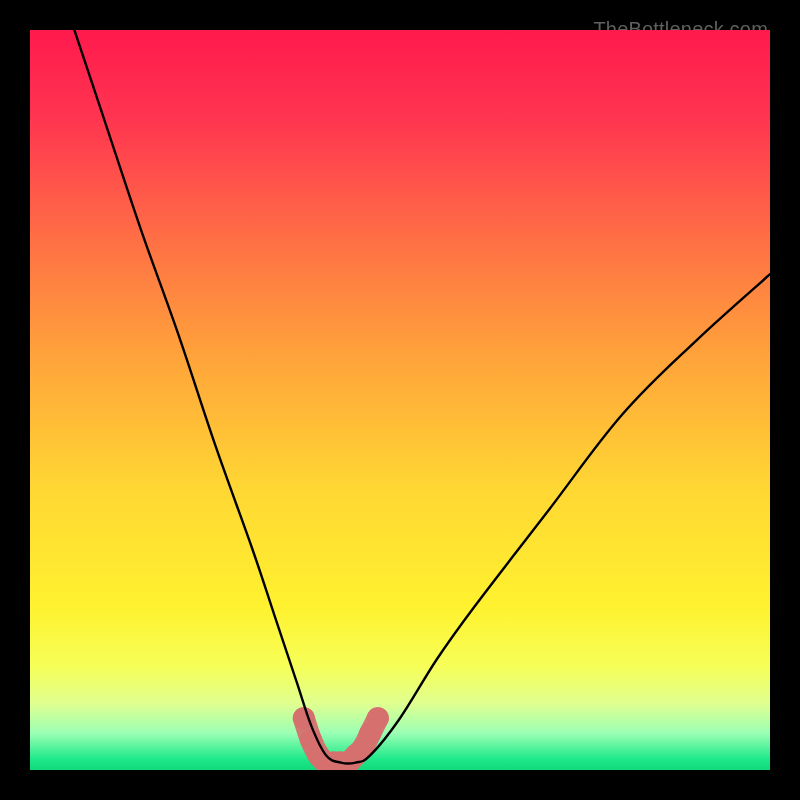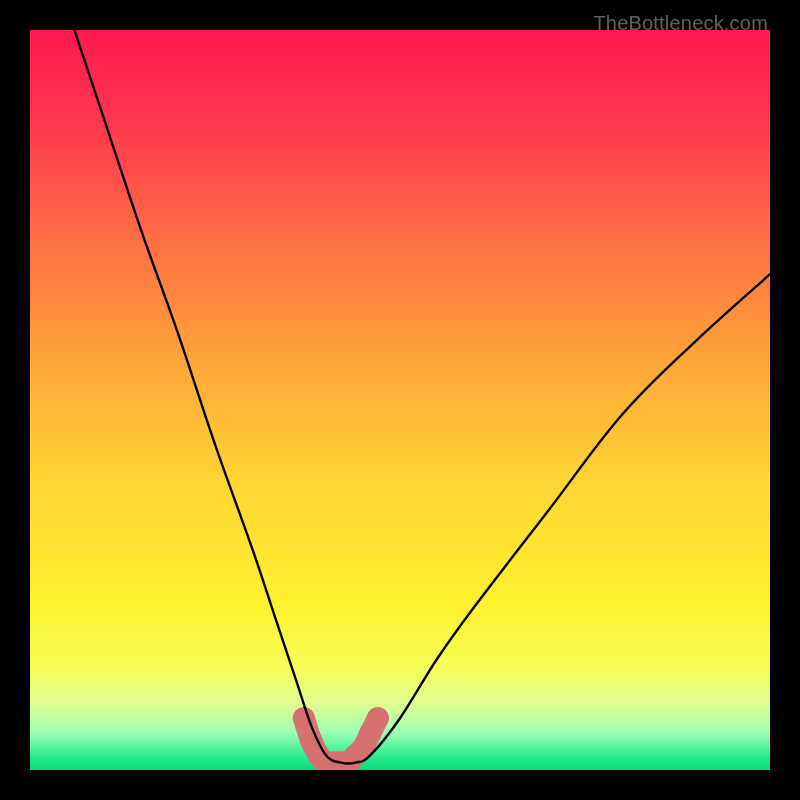--- a/index.html
+++ b/index.html
@@ -23,21 +23,21 @@
     width: 740px;
     height: 740px;
     overflow: hidden;
   }
   .gradient-bg {
     position: absolute;
     inset: 0;
   }
   .watermark {
     position: absolute;
-    top: 12px;
+    top: 18px;
     right: 32px;
     color: #606060;
     font-size: 20px;
     font-weight: 500;
     letter-spacing: 0.2px;
   }
   svg.curve {
     position: absolute;
     inset: 0;
     width: 100%;

